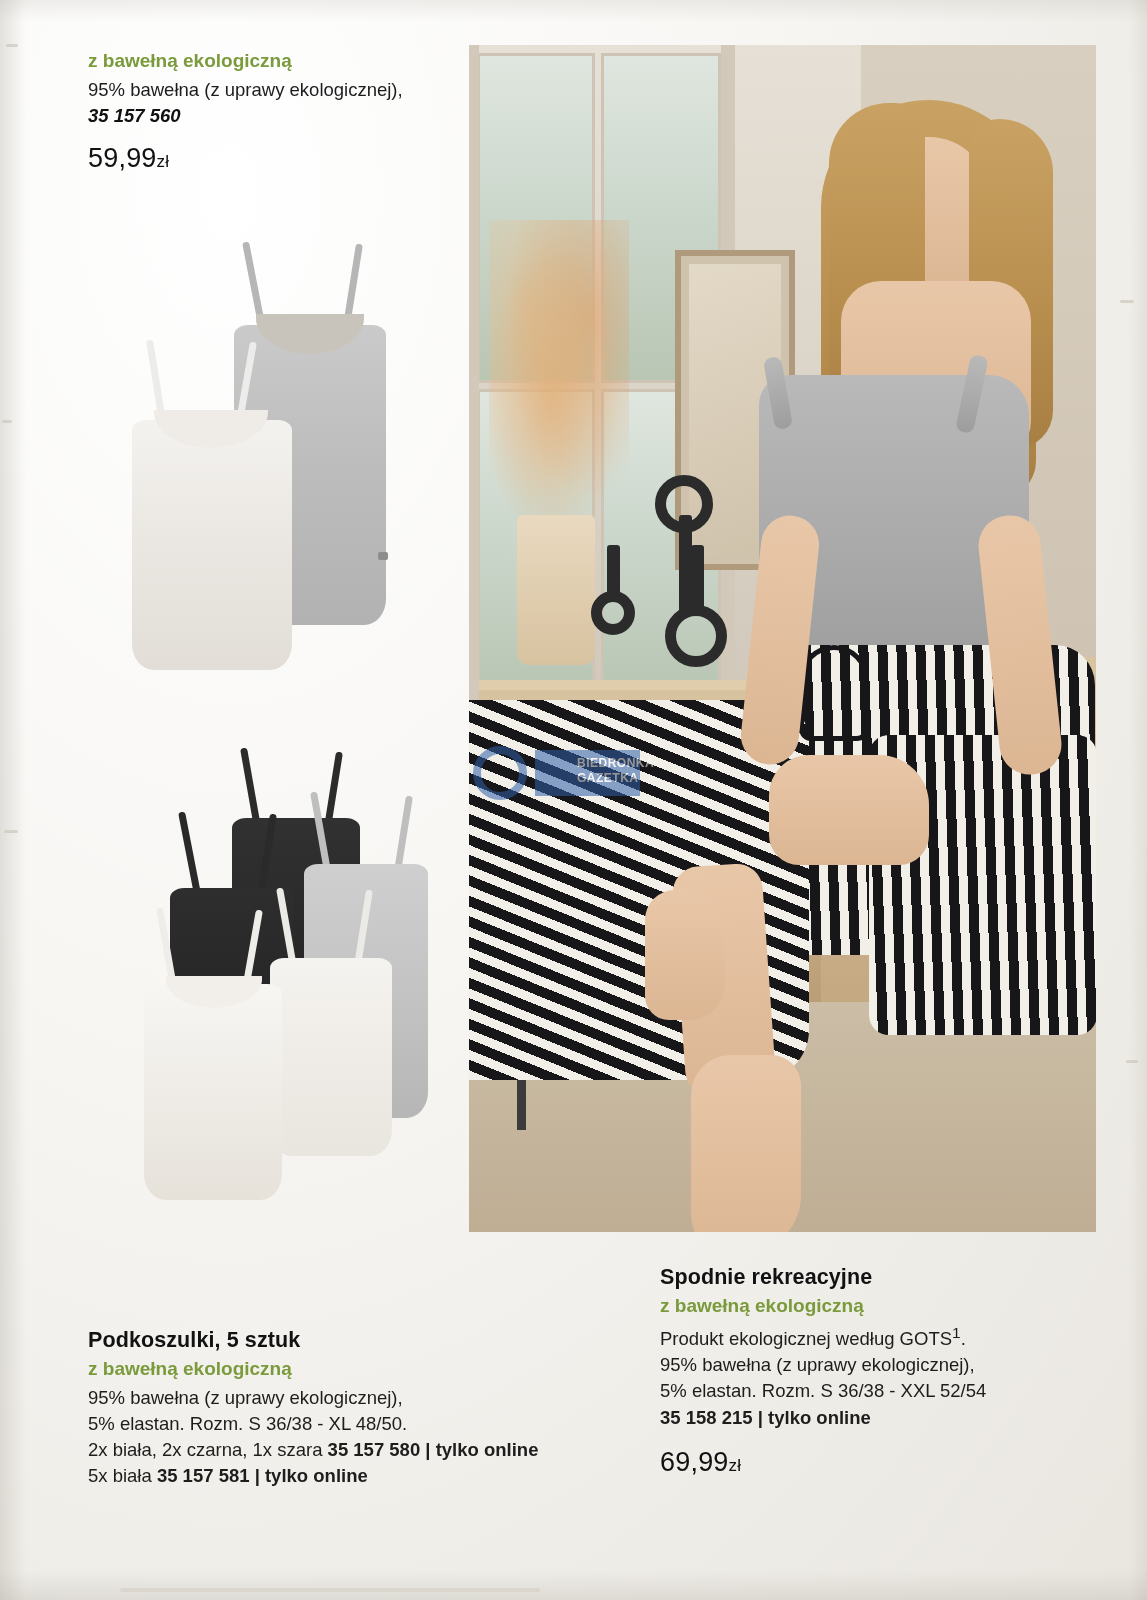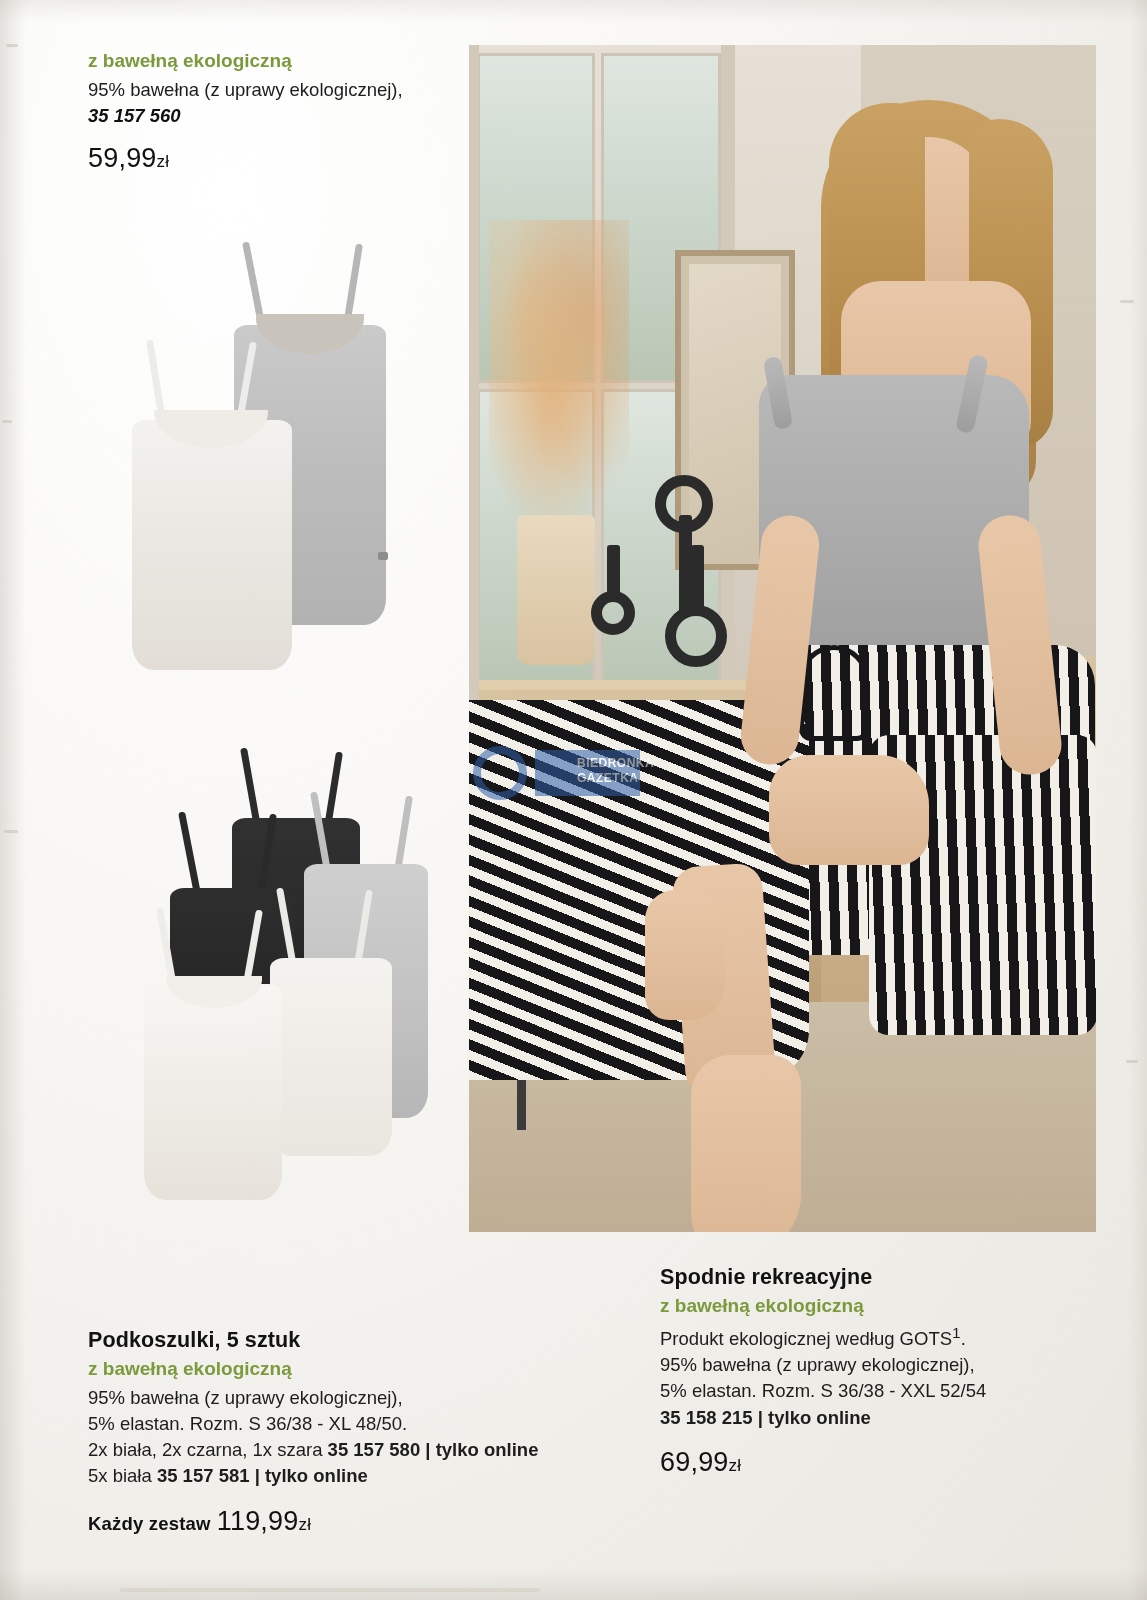--- a/index.html
+++ b/index.html
@@ -395,23 +395,20 @@
     <p class="desc">
       <span>2x biała, 2x czarna, 1x szara</span>
       <span class="b">35 157 580</span>
       <span class="b">| tylko online</span>
     </p>
     <p class="desc">
       <span>5x biała</span>
       <span class="b">35 157 581</span>
       <span class="b">| tylko online</span>
     </p>
-    <p class="price">
-      <span class="pre">Każdy zestaw</span><span>119,99</span><span class="cur">zł</span>
-    </p>
   </div>
 
   <div class="block col-right">
     <p class="title">Spodnie rekreacyjne</p>
     <p class="eco">z bawełną ekologiczną</p>
     <p class="desc">
       <span>Produkt ekologicznej według GOTS</span><sup>1</sup><span>.</span>
     </p>
     <p class="desc">95% bawełna (z uprawy ekologicznej),</p>
     <p class="desc">5% elastan. Rozm. S 36/38 - XXL 52/54</p>

